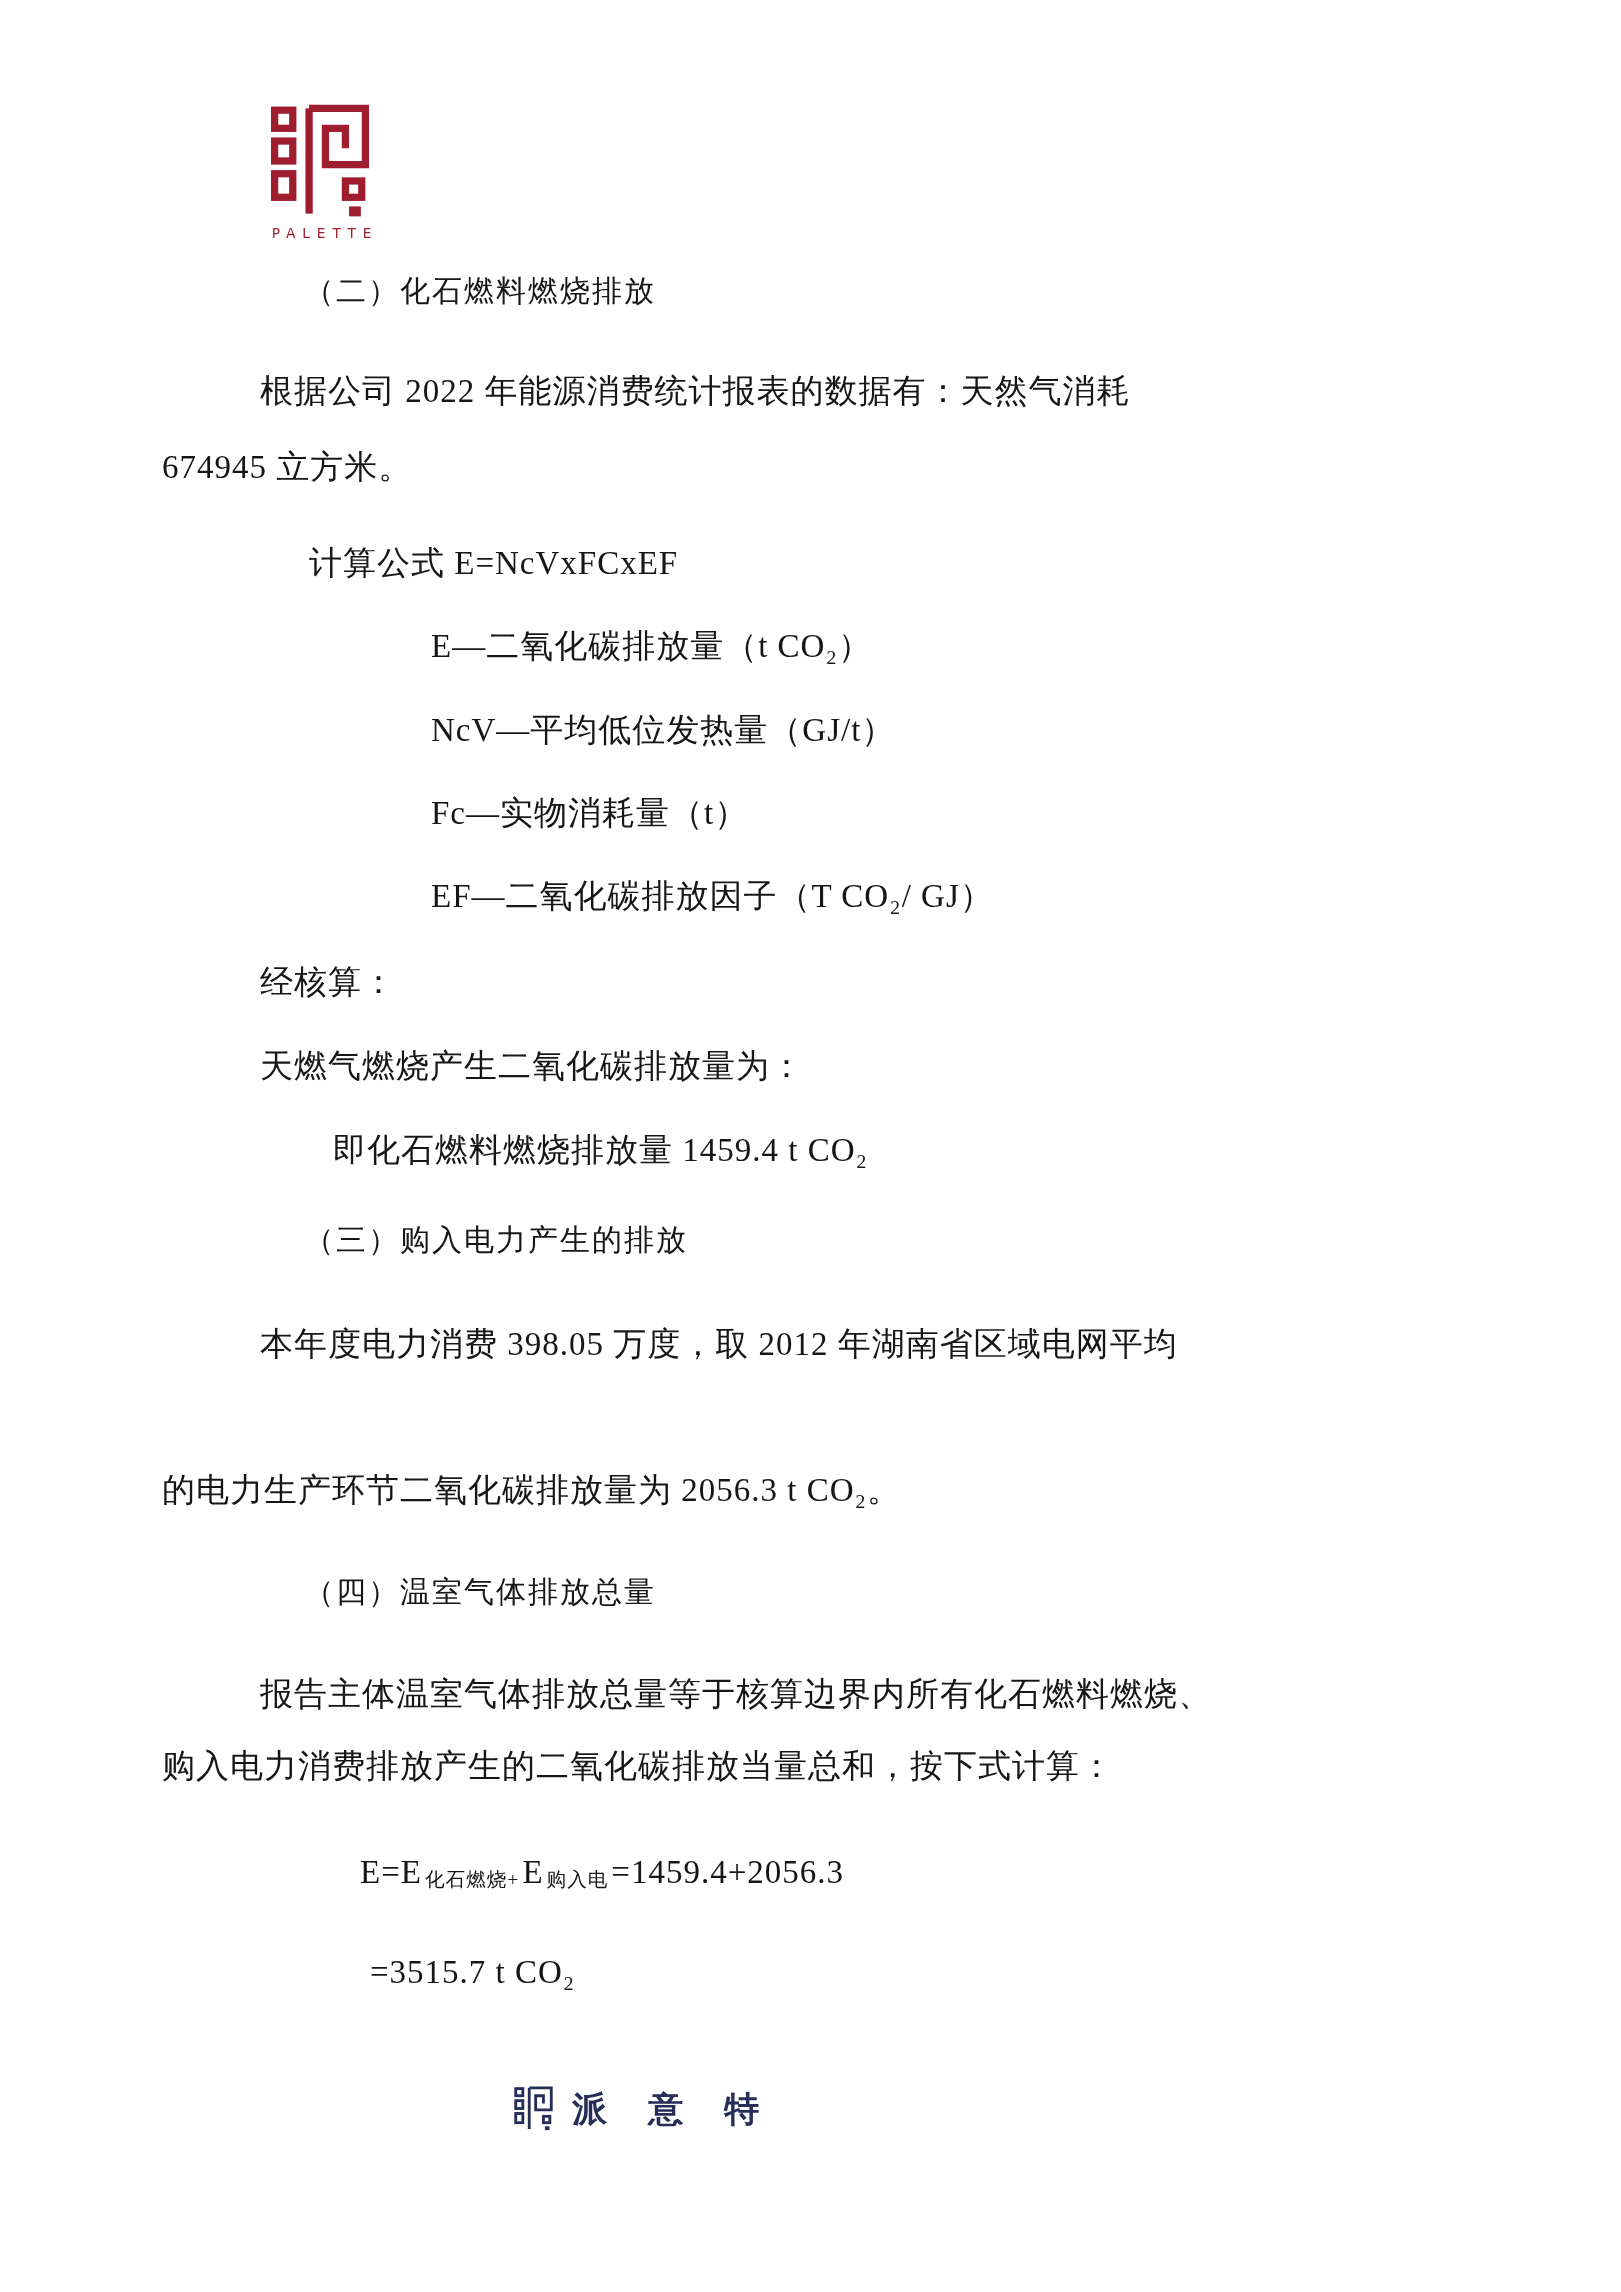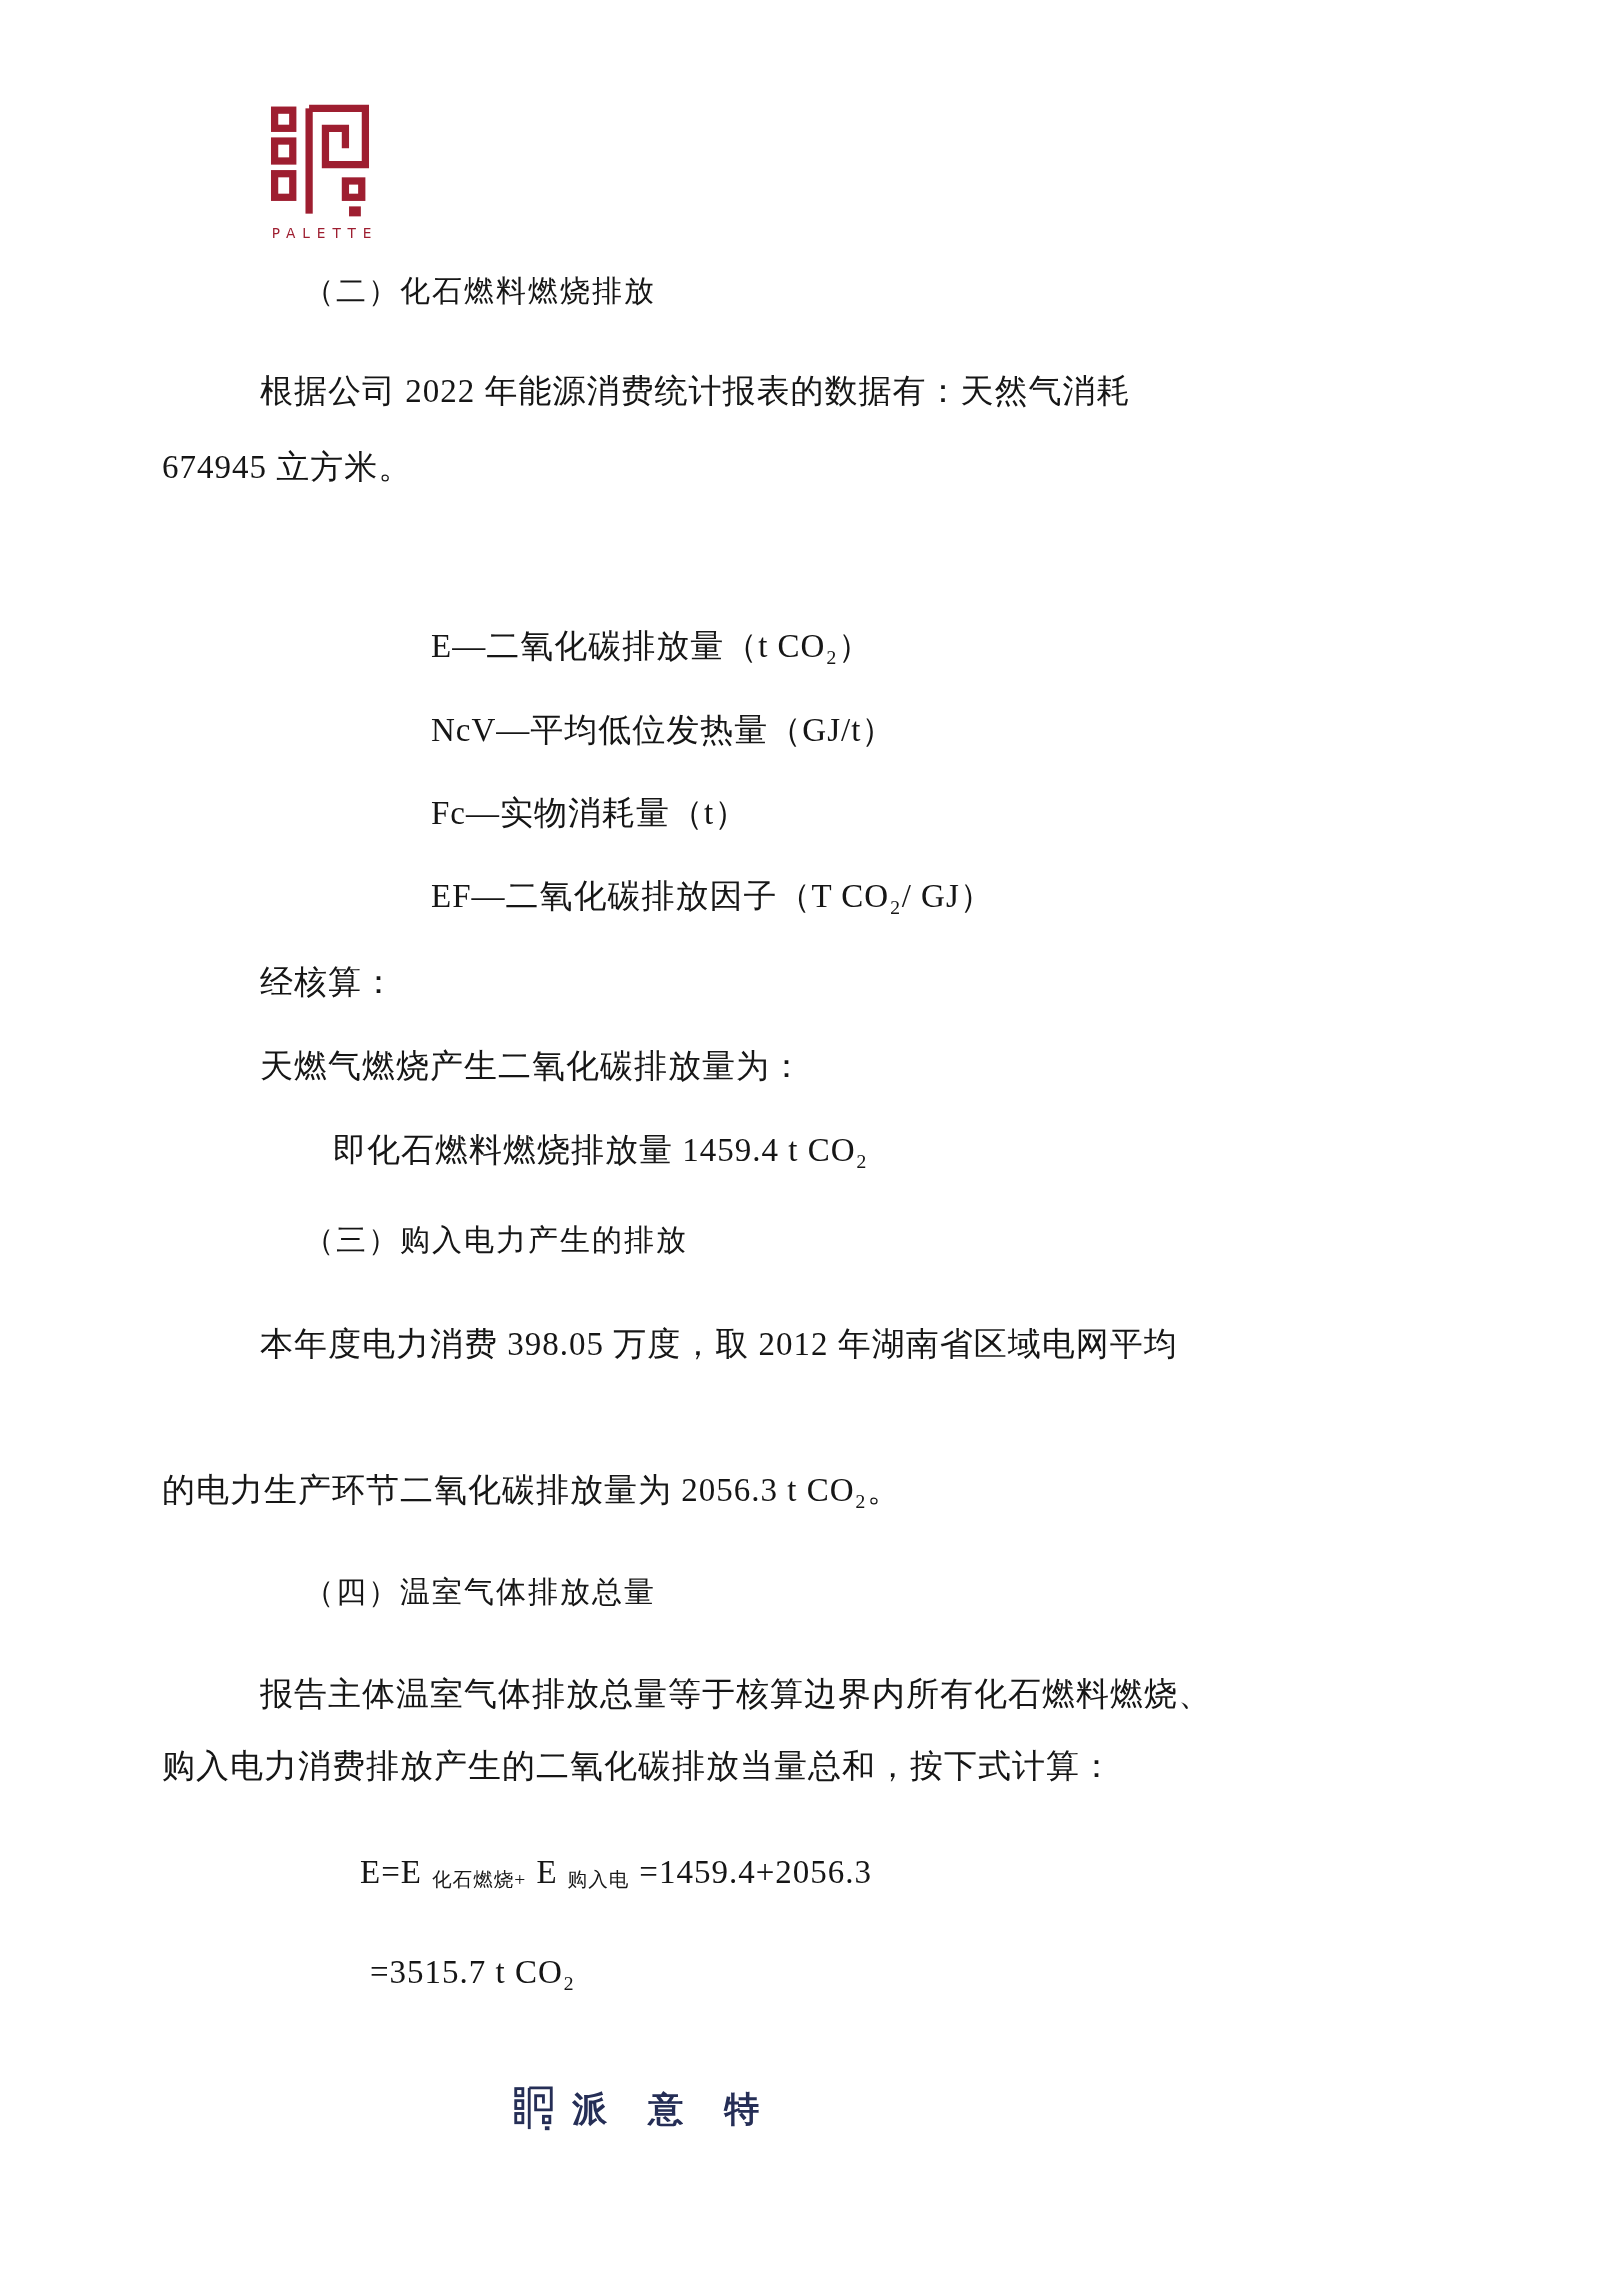--- a/index.html
+++ b/index.html
@@ -31,21 +31,21 @@
     font-weight:400;
     font-size:30px;
     line-height:39px;
     letter-spacing:2px;
     white-space:nowrap;
   }
   .sub{
     font-size:19.6px;
     vertical-align:-2.9px;
     letter-spacing:1px;
-    margin:0 10px;
+    margin:0 3px;
   }
   .logo-top{
     position:absolute;left:265px;top:101px;
     width:120px;
     color:var(--brand-red);
     text-align:center;
   }
   .logo-bottom-row{
     position:absolute;left:0;top:2084px;width:1312px;
     display:flex;align-items:center;justify-content:center;
@@ -92,20 +92,21 @@
   <div class="logo-top">
     <svg class="maze-svg" width="110" height="120" viewBox="0 0 112 122">
       <use href="#maze" xlink:href="#maze"></use>
     </svg>
     <div class="wordmark">PALETTE</div>
   </div>
 
   <div class="h" style="left:304px;top:271px">（二）化石燃料燃烧排放</div>
   <div class="line" style="left:260px;top:370px">根据公司 2022 年能源消费统计报表的数据有：天然气消耗</div>
   <div class="line" style="left:162px;top:446px">674945 立方米。</div>
+  <div class="line" style="left:309px;top:542px">计算公式 E=NcVxFCxEF</div>
   <div class="line" style="left:431px;top:625px">E—二氧化碳排放量（t CO₂）</div>
   <div class="line" style="left:431px;top:709px">NcV—平均低位发热量（GJ/t）</div>
   <div class="line" style="left:431px;top:792px">Fc—实物消耗量（t）</div>
   <div class="line" style="left:431px;top:875px">EF—二氧化碳排放因子（T CO₂/ GJ）</div>
   <div class="line" style="left:260px;top:961px">经核算：</div>
   <div class="line" style="left:260px;top:1045px">天燃气燃烧产生二氧化碳排放量为：</div>
   <div class="line" style="left:333px;top:1129px">即化石燃料燃烧排放量 1459.4 t CO₂</div>
 
   <div class="h" style="left:304px;top:1220px">（三）购入电力产生的排放</div>
   <div class="line" style="left:260px;top:1323px">本年度电力消费 398.05 万度，取 2012 年湖南省区域电网平均</div>

